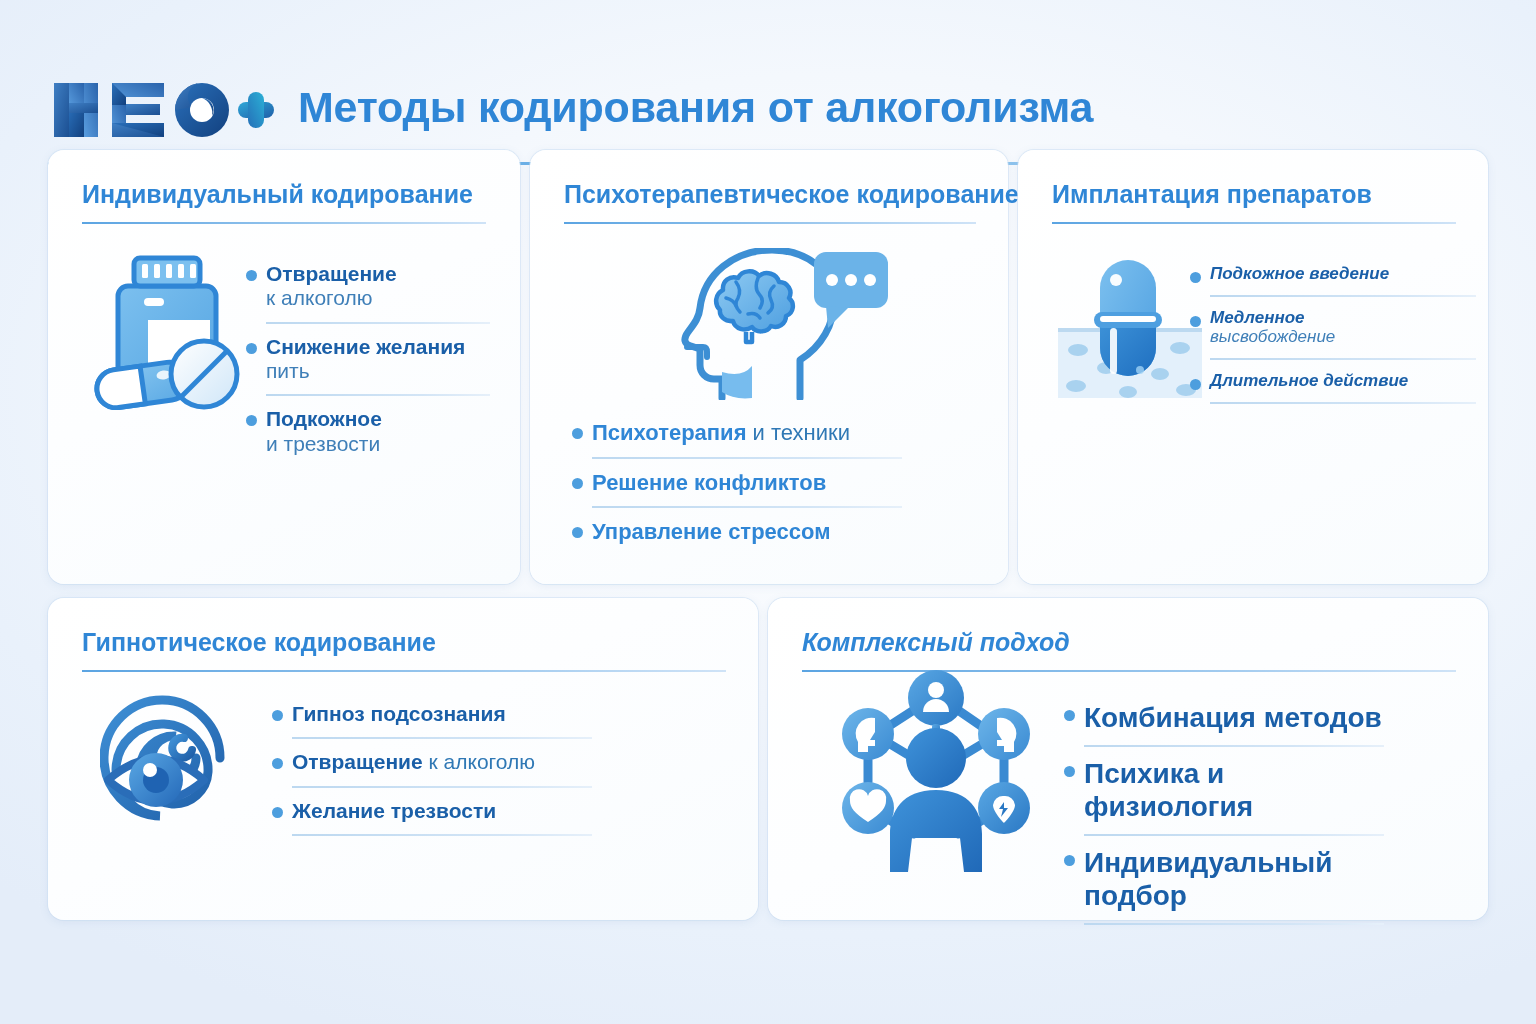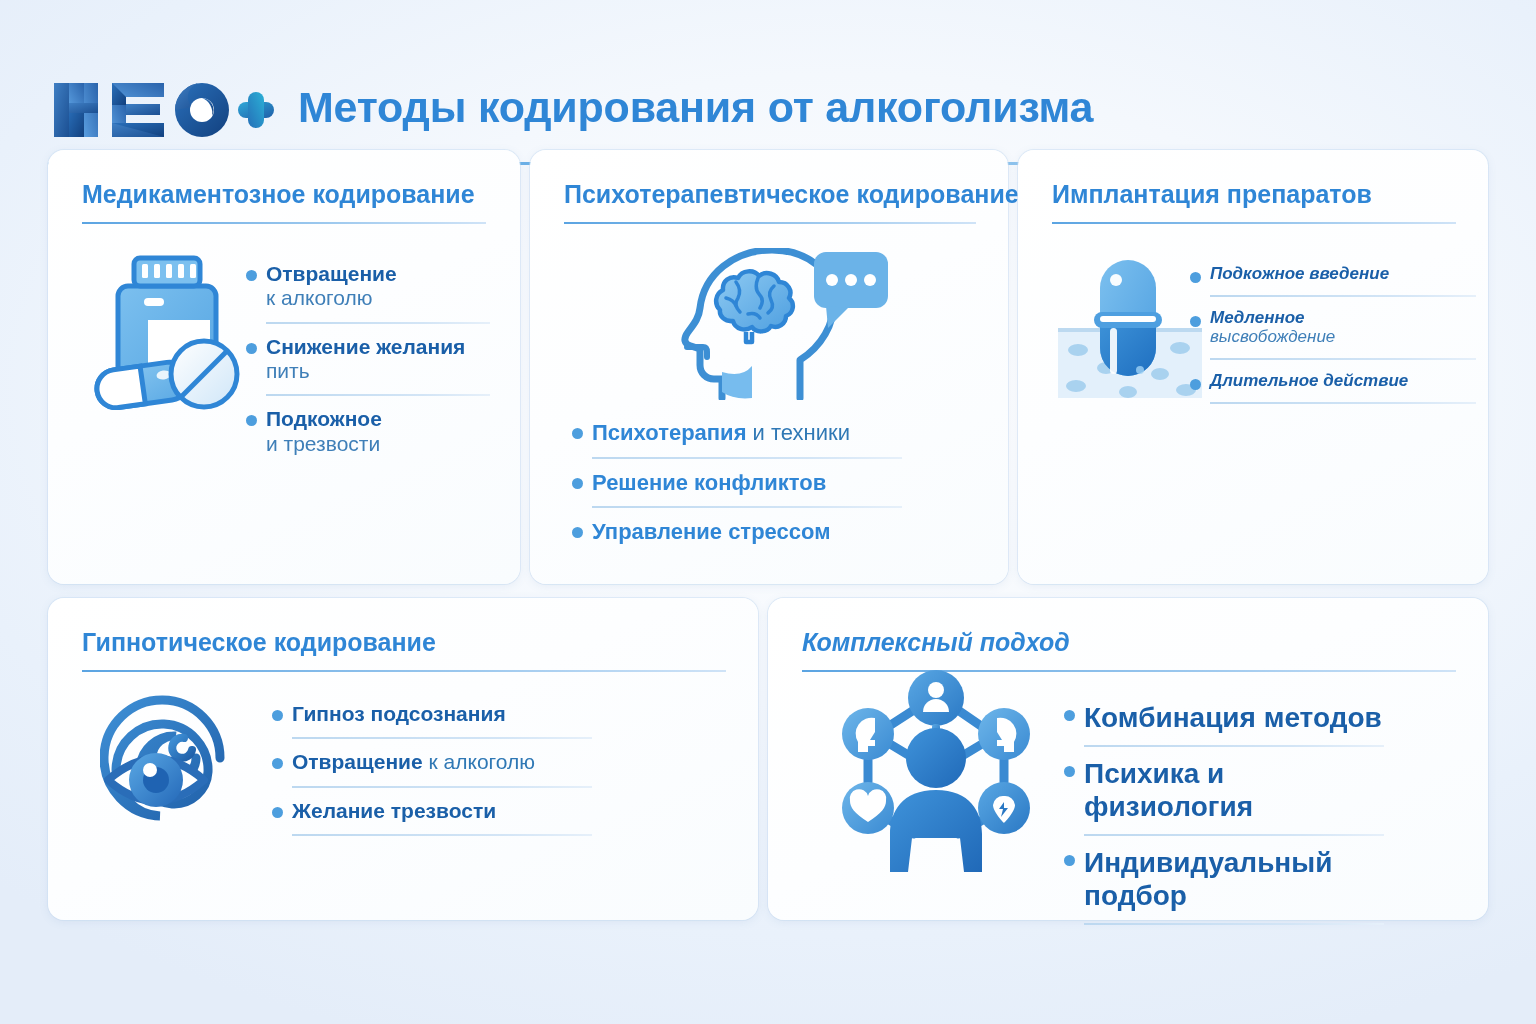--- a/index.html
+++ b/index.html
@@ -155,21 +155,21 @@
       <rect x="186" y="23" width="36" height="16" rx="8" fill="url(#lgD)"></rect>
       <rect x="196" y="13" width="16" height="36" rx="8" fill="url(#lgE)"></rect>
     </svg>
   </div>
 
   <div id="title">Методы кодирования от алкоголизма</div>
   <div id="header-rule"></div>
 </div>
 
 <div class="card" id="card-med">
-  <div class="card-title">Медикаментозное кодирование</div>
+  <div class="card-title">Индивидуальный кодирование</div>
   <div class="card-rule"></div>
 </div>
 
 <div class="icon-wrap" id="icon-med">
   <svg viewBox="0 0 176 160" width="176" height="160">
     <defs>
       <linearGradient id="bot" x1="0" y1="0" x2="1" y2="1">
         <stop offset="0" stop-color="#7cc0ef"></stop>
           <stop offset="1" stop-color="#55a5e2"></stop>
       </linearGradient>

